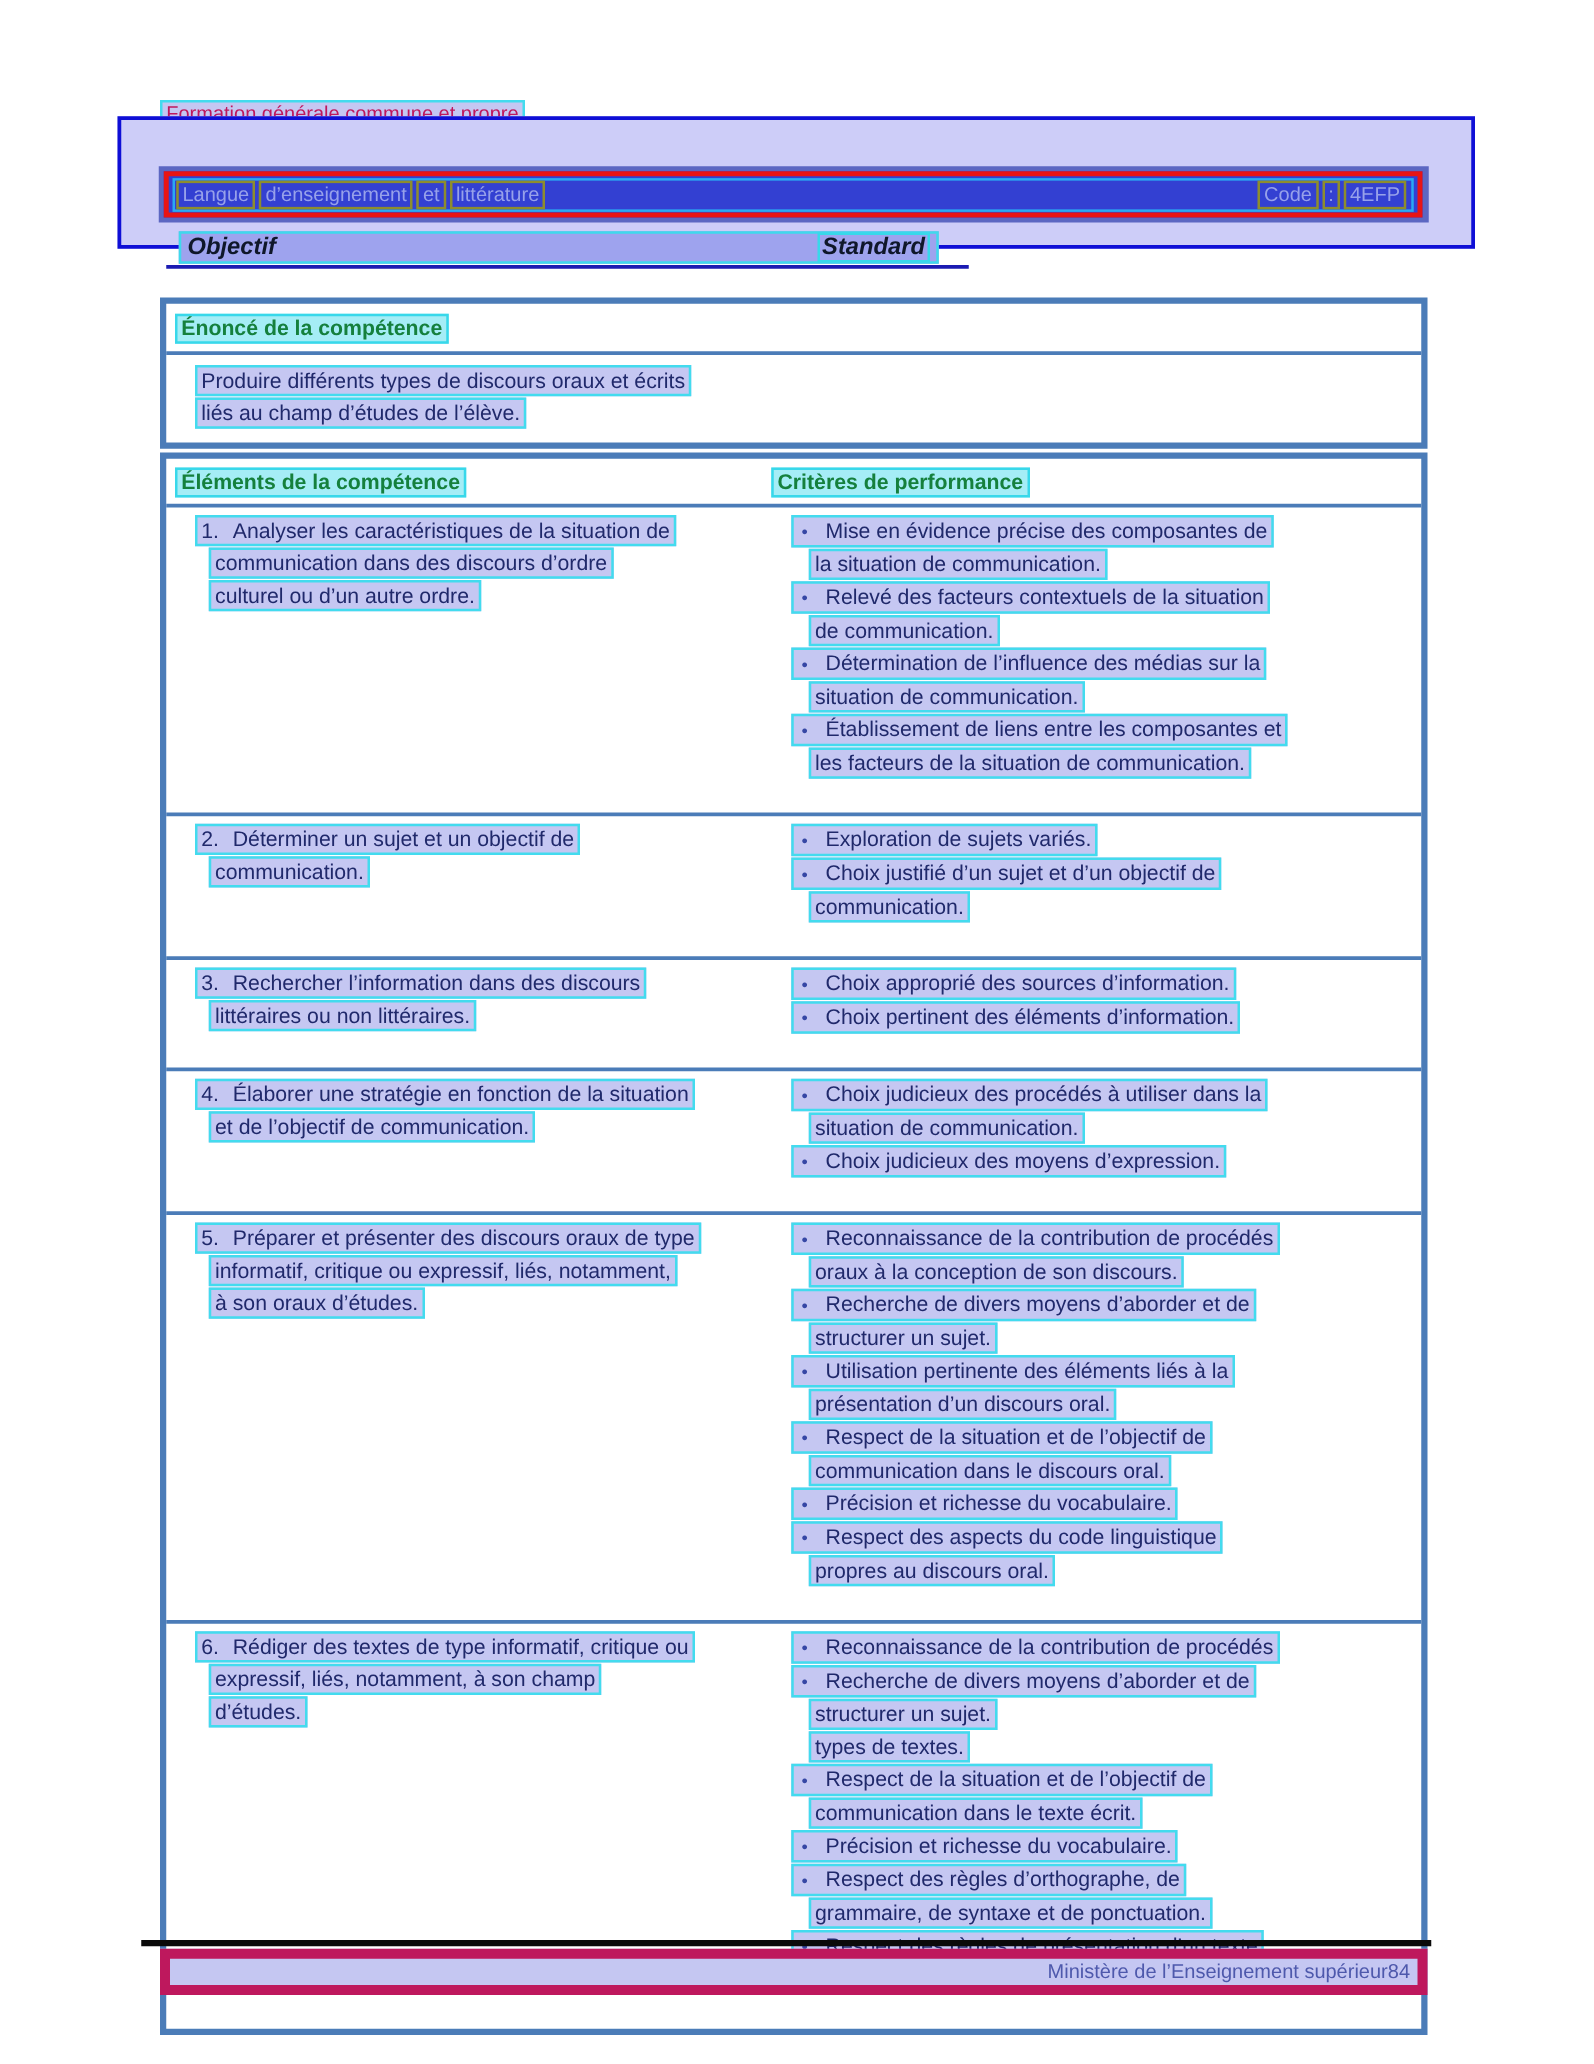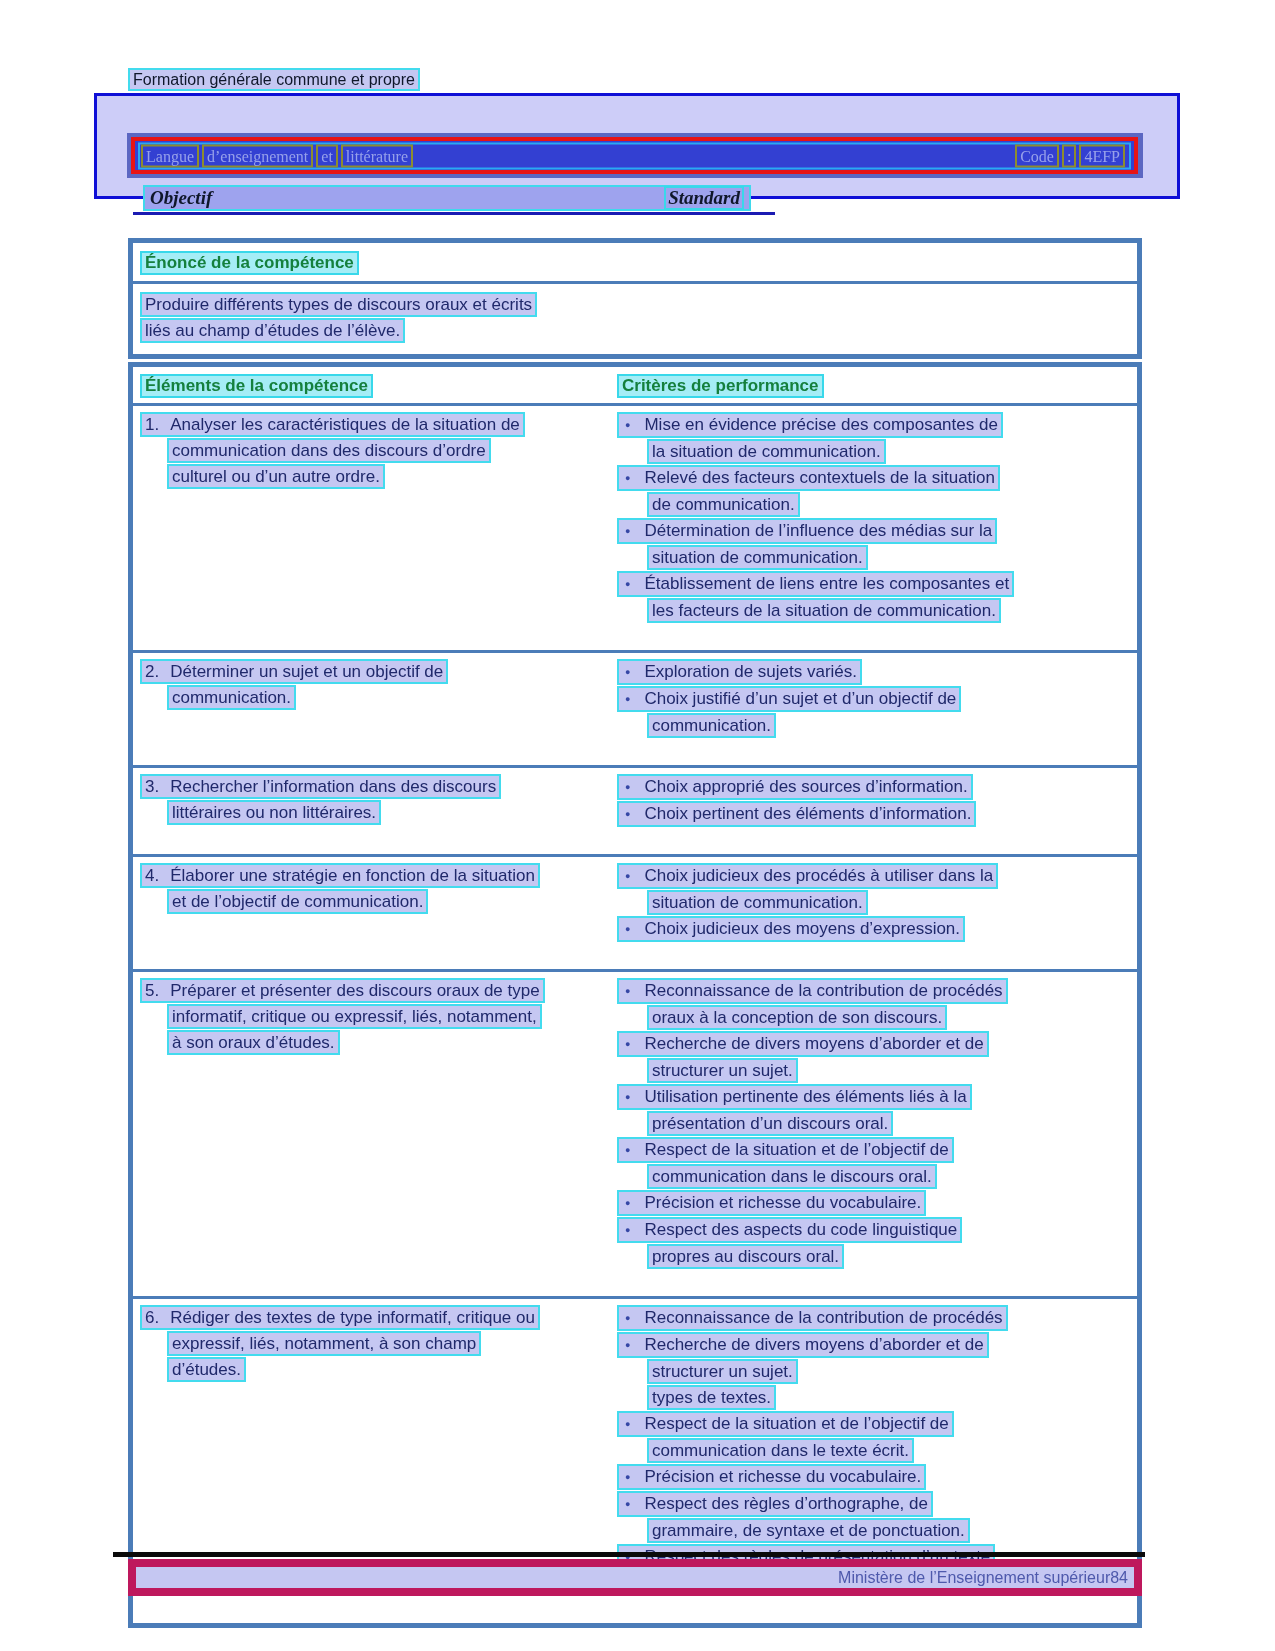--- a/index.html
+++ b/index.html
@@ -5,30 +5,30 @@
   html,body { margin:0; padding:0; }
   body { font-family:"Liberation Sans", sans-serif; background:#ffffff; }
   * { box-sizing:border-box; }
 
   .page { position:relative; width:1275px; height:1651px; background:#ffffff; overflow:hidden; }
 
   
   .hl-lav  { background:#c5c7f2; border:2px solid #43dbee; padding:0 3px; display:inline-block; }
   .hl-cyan { background:#a5edf6; border:2px solid #38d8ea; padding:0 3px; display:inline-block; }
 
-  .ln { line-height:21px; margin:1px 0; white-space:nowrap; font-size:17px; color:#20296b; }
+  .ln { line-height:21px; margin:1px 16px; white-space:nowrap; font-size:17px; color:#20296b; }
   .bold-h { font-weight:bold; color:#15803d; font-size:17px; }
 
   
   .page-header { position:absolute; left:128px; top:68px; }
-  .header-text { font-size:16px; color:#0f172a; line-height:19px; }
+  .header-text { font-size:16px; color:#be185d; line-height:19px;margin-top:12px; }
 
   
   .top-box { position:absolute; left:94px; top:93px; width:1086px; height:106px;
-             background:#cdcdf8; border:3px solid #0f0fd6;font-family:Liberation Serif, serif; }
+             background:#cdcdf8; border:3px solid #0f0fd6; }
   .band   { position:absolute; left:30px; top:37px; width:1016px; height:45px; background:#5c67c2; }
   .banner { position:absolute; left:4px; right:5px; top:4px; bottom:4px;
             border:4px solid #e81414; background:#3340d2; }
   .banner-strip { position:absolute; left:3px; right:3px; top:50%; transform:translateY(-50%);
             height:27px; border:2px solid #2aa9f2; display:flex; justify-content:space-between;
             align-items:center; padding:0 1px; }
   .banner-words, .banner-code { display:flex; align-items:center; }
   .bword { border:2px solid #8d8d2e; padding:0 3px; margin-right:3px; color:#97a1ea;
            font-size:16px; line-height:19px; display:inline-block; white-space:nowrap; }
 

